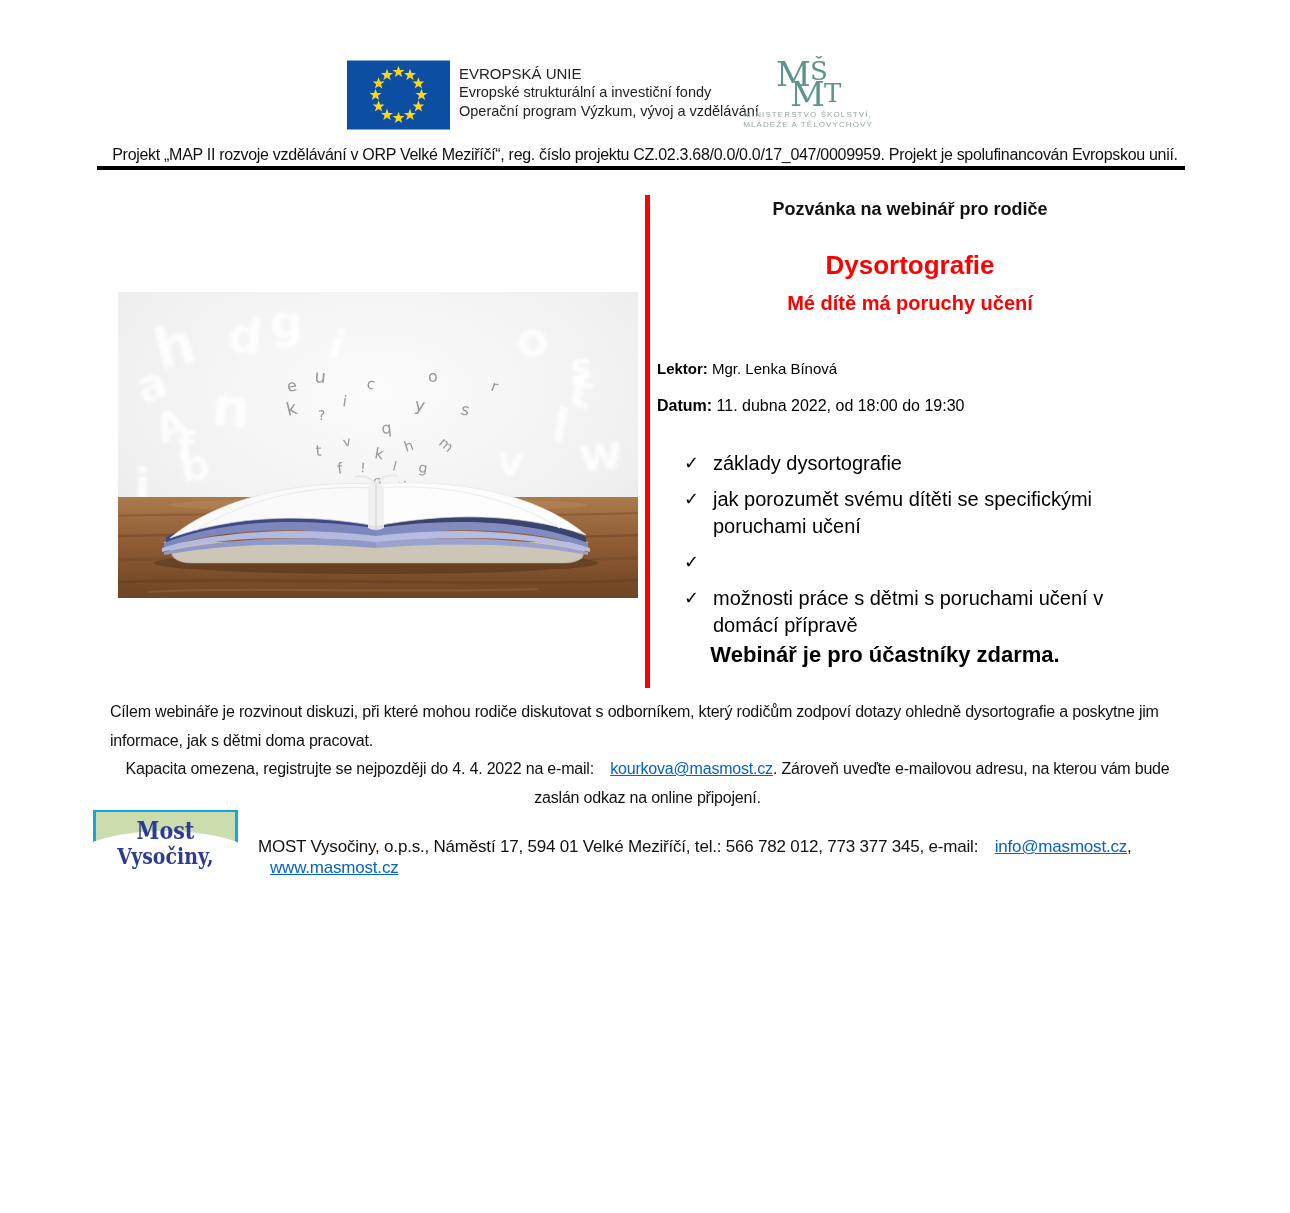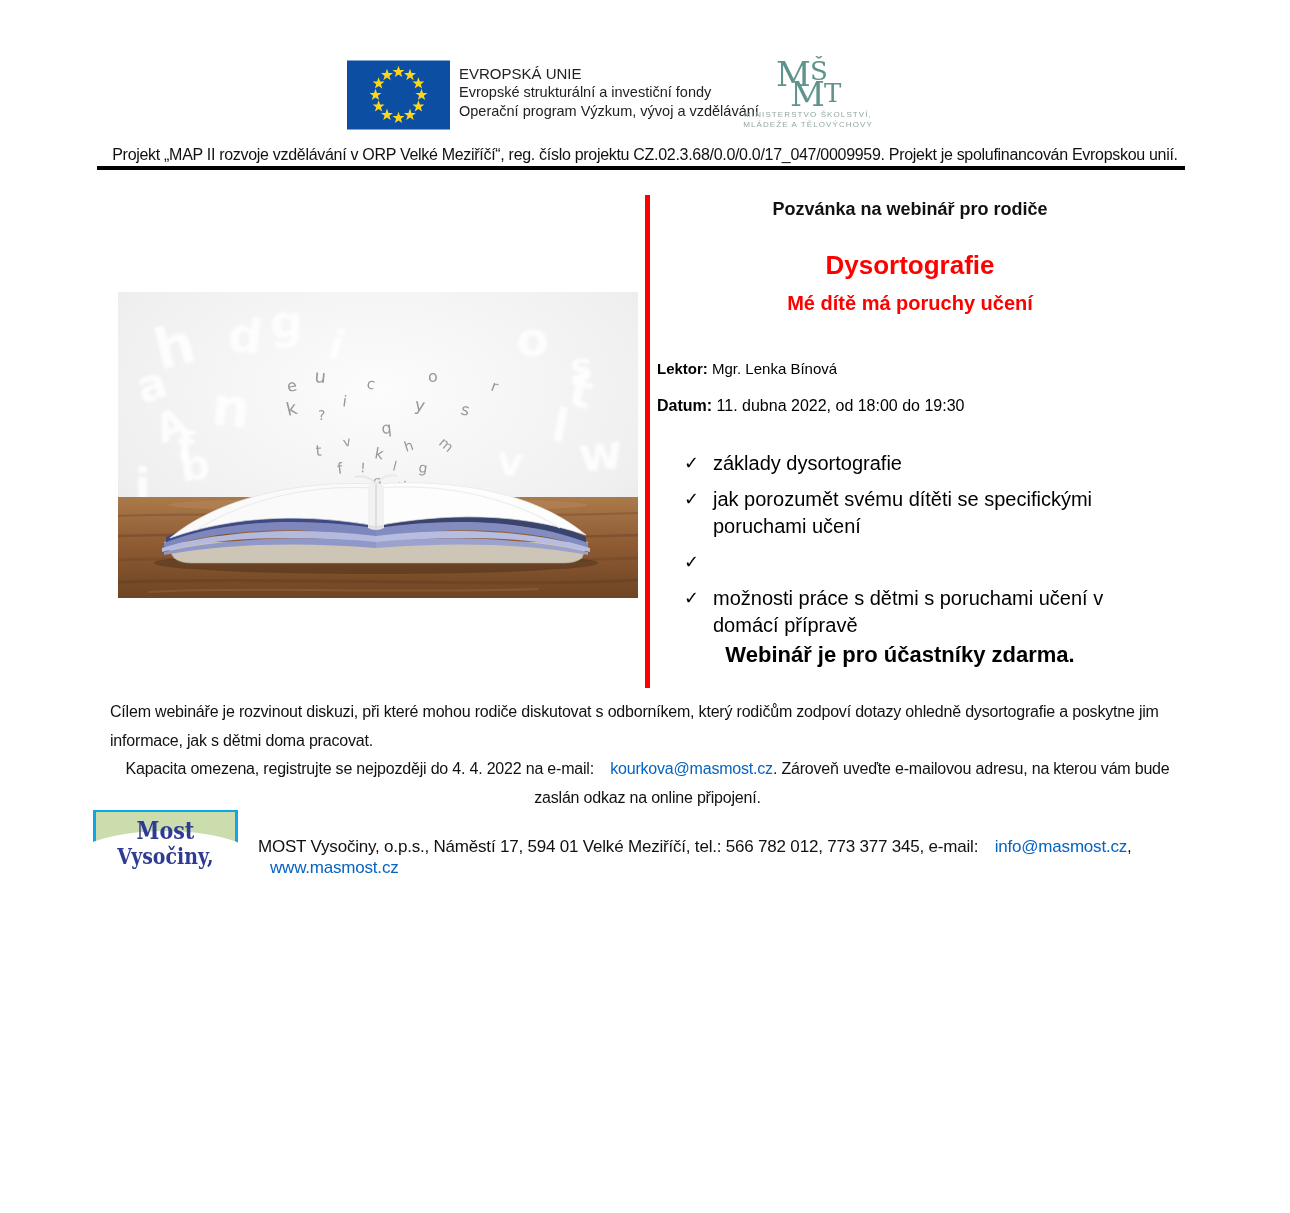--- a/index.html
+++ b/index.html
@@ -34,32 +34,32 @@
   .inv-lektor{left:657px;top:360px;font-size:15px;}
   .inv-datum{left:657px;top:397px;font-size:16px;}
   .inv-lektor b,.inv-datum b{font-weight:bold;}
 
   .inv-bullets{left:684px;top:450px;width:470px;list-style:none;margin:0;padding:0;}
   .inv-bullets li{
     display:flex;align-items:flex-start;
     font-size:20px;line-height:27px;margin-bottom:9px;
   }
   .inv-bullets .check{flex:0 0 16px;margin-right:13px;font-size:18px;line-height:27px;}
-  .inv-note{left:650px;top:642px;width:470px;text-align:center;font-size:22px;font-weight:bold;margin-left:15px;}
+  .inv-note{left:650px;top:642px;width:470px;text-align:center;font-size:22px;font-weight:bold;}
 
   
   .para-goal{
     left:110px;top:697px;width:1078px;
     font-size:16px;line-height:29px;letter-spacing:-0.2px;color:#111;
   }
   .para-capacity{
     left:105px;top:754px;width:1085px;text-align:center;
     font-size:16px;line-height:29px;letter-spacing:-0.2px;color:#111;
   }
-  a.doclink{color:#0563c1;cursor:pointer;padding-left:12px;}
+  a.doclink{color:#0563c1;text-decoration:underline;cursor:pointer;padding-left:12px;}
 
   
   .footer-logo{left:93px;top:810px;width:145px;height:64px;overflow:hidden;background:#0ea5e9;}
   .footer-logo .green{position:absolute;left:3px;right:3px;top:2px;height:44px;background:#cbdcad;}
   .footer-logo .arch{position:absolute;left:-28px;width:200px;top:21px;height:72px;border-radius:50%;background:#ffffff;}
   .footer-logo .t1,.footer-logo .t2{
     position:absolute;left:0;width:100%;text-align:center;
     font-family:"DejaVu Serif",serif;font-weight:bold;color:#2e3b92;
     transform:scaleX(.86);
   }

